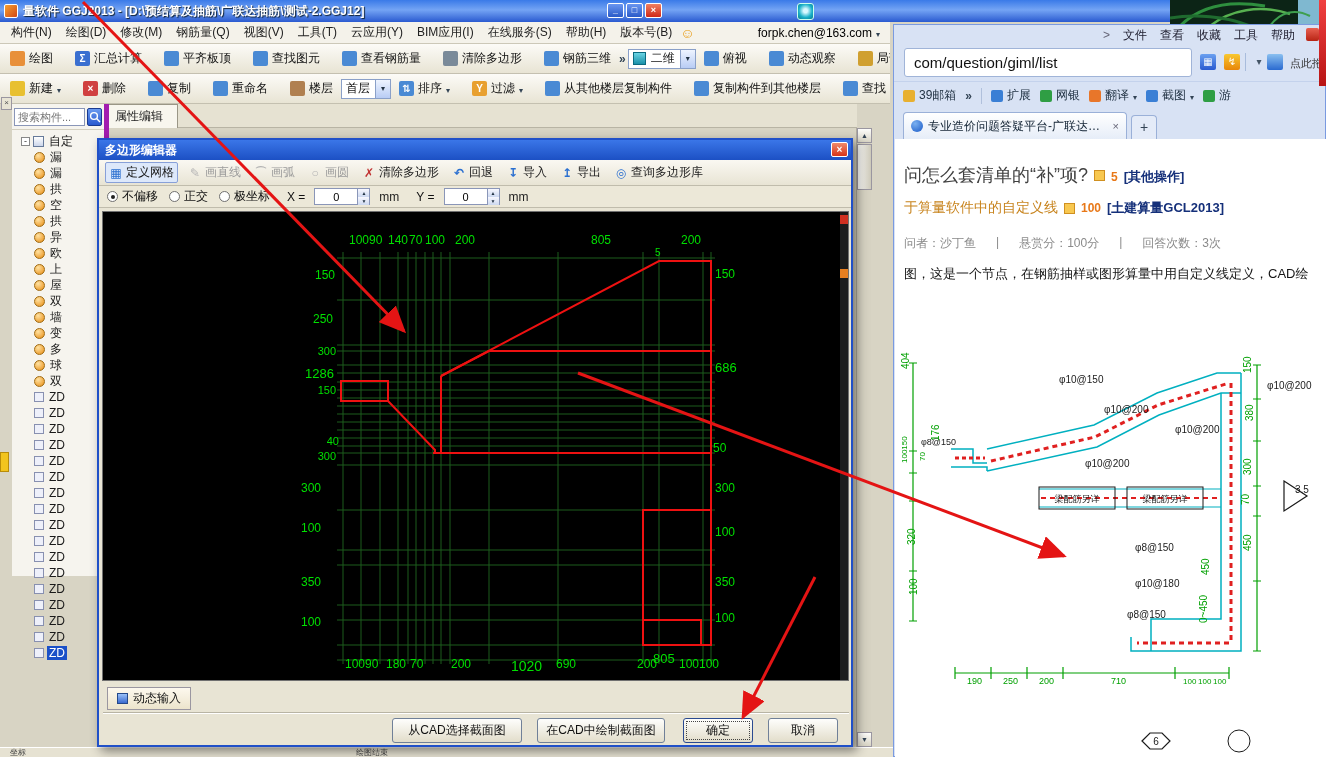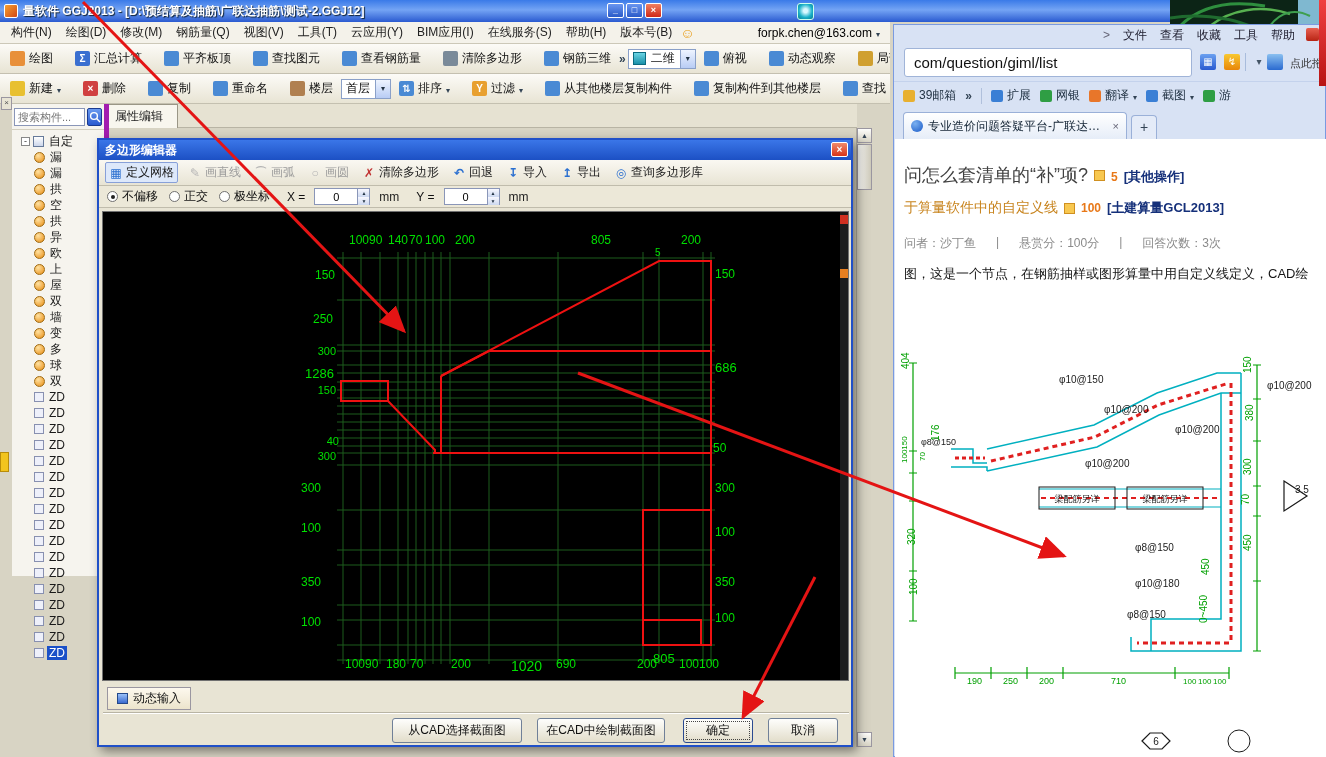--- a/index.html
+++ b/index.html
@@ -524,20 +524,24 @@
   <div id="ptabs">
     <span class="ptab">属性编辑</span>
   </div>
 
   <div id="vscroll">
     <div class="sarrow up"></div>
     <div class="sthumb"></div>
     <div class="sarrow down"></div>
   </div>
 
+  <div id="gstatus">
+    <span>坐标</span>
+    <span class="st2">绘图结束</span>
+  </div>
 </div>
 
 <div id="dlg">
   <div id="dlg-title">
     <span>多边形编辑器</span>
     <span id="dlg-close">×</span>
   </div>
 
   <div id="dtools">
 

